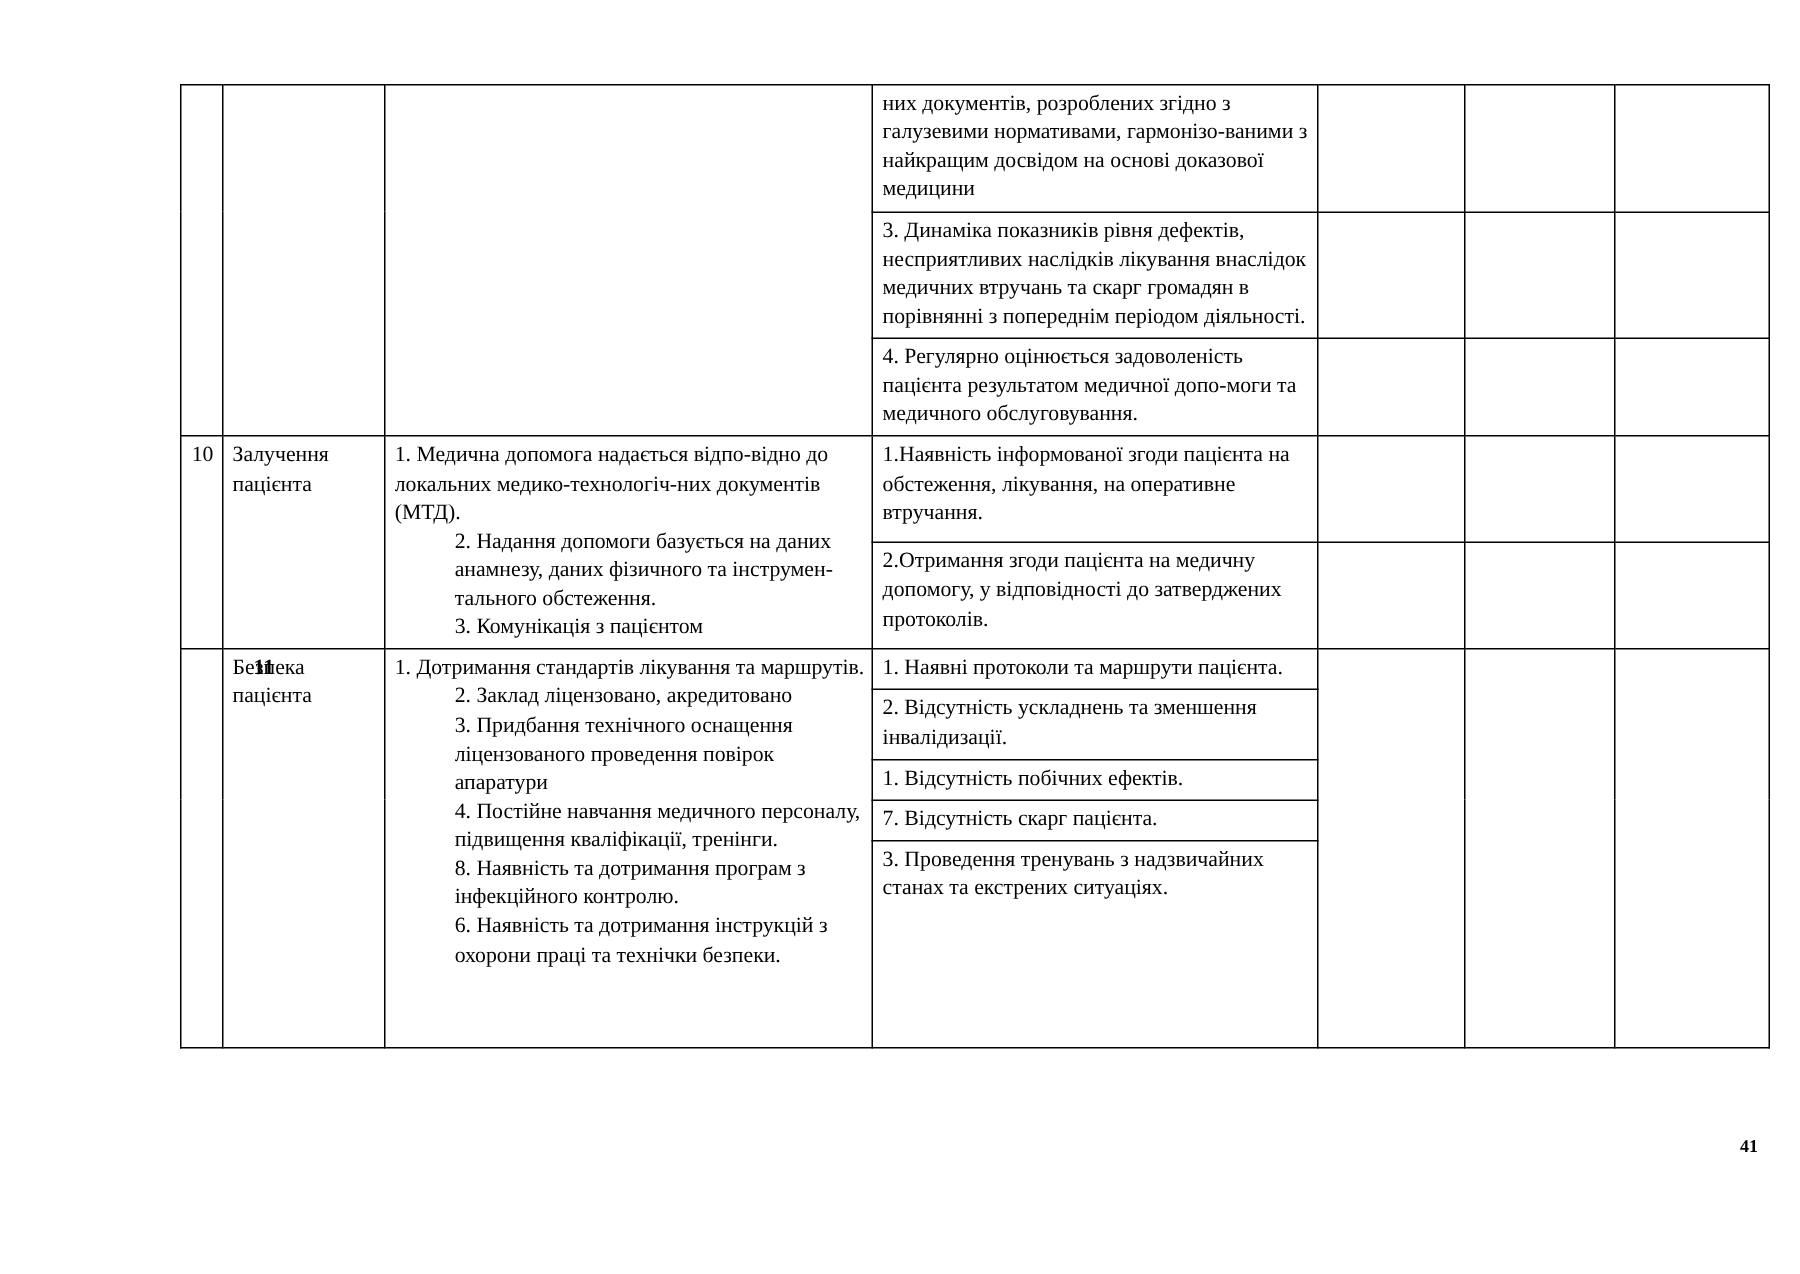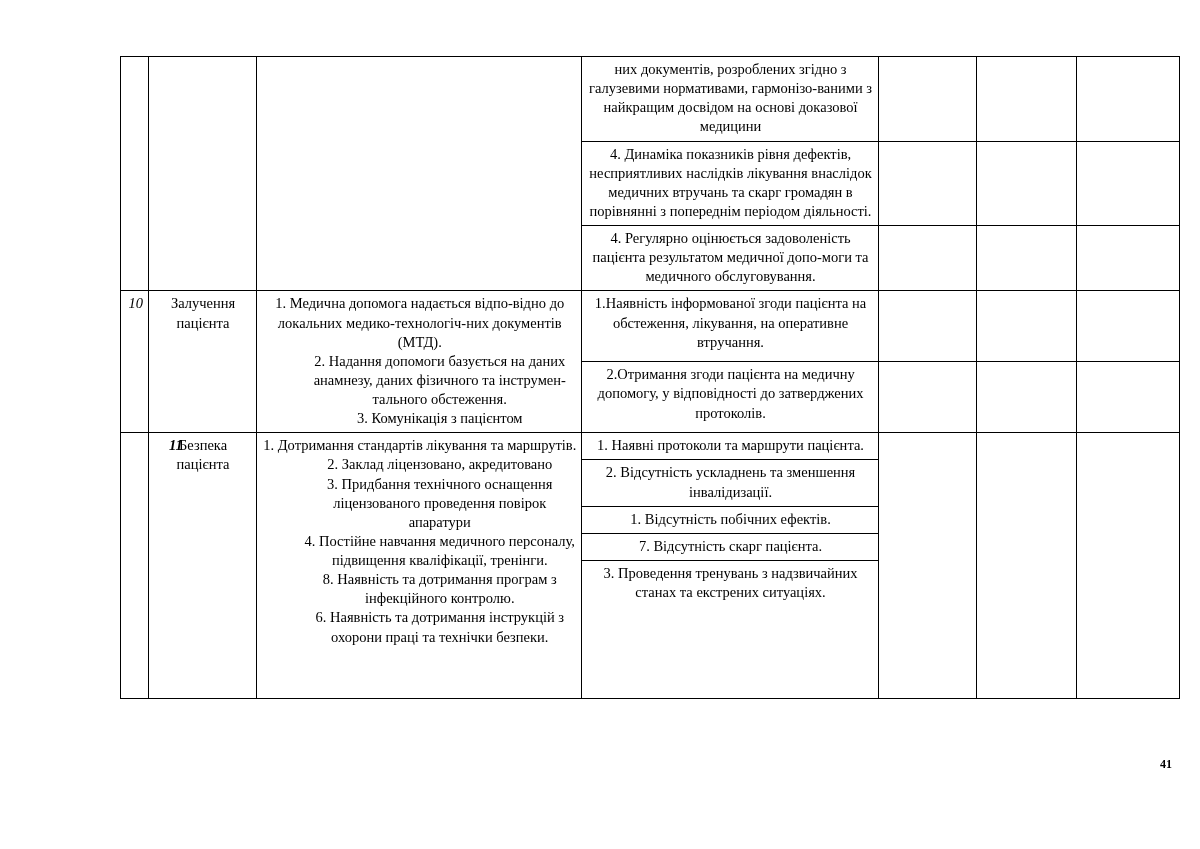--- a/index.html
+++ b/index.html
@@ -41,30 +41,29 @@
   }
   .col-num { width: 28px; }
   .col-name { width: 108px; }
   .col-crit { width: 325px; }
   .col-ind { width: 296px; }
   .col-s1 { width: 98px; }
   .col-s2 { width: 100px; }
   .col-s3 { width: 103px; }
 
   .cell-num {
-    text-align: right;
+    text-align: center;
     font-size: 14.5px;
     padding-left: 3px;
-    font-style: italic;
   }
   .cell-num.bold { font-weight: bold; padding-left: 48px; }
 
   .para {
     margin: 0 0 0 0;
-    text-align: center;
+    text-align: left;
   }
   .para + .para { margin-top: 0px; margin-left: 40px; }
 
   .empty-cell { }
 
   .page-number {
     position: absolute;
     right: 28px;
     top: 757px;
     font-size: 12px;
@@ -95,21 +94,21 @@
         <td class="empty-cell" rowspan="3"></td>
         <td>
           <p class="para">них документів, розроблених згідно з галузевими нормативами, гармонізо-ваними з найкращим досвідом на основі доказової медицини</p>
         </td>
         <td class="empty-cell"></td>
         <td class="empty-cell"></td>
         <td class="empty-cell"></td>
       </tr>
       <tr>
         <td>
-          <p class="para">4. Динаміка показників рівня дефектів, несприятливих наслідків лікування внаслідок медичних втручань та скарг громадян в порівнянні з попереднім періодом діяльності.</p>
+          <p class="para">3. Динаміка показників рівня дефектів, несприятливих наслідків лікування внаслідок медичних втручань та скарг громадян в порівнянні з попереднім періодом діяльності.</p>
         </td>
         <td class="empty-cell"></td>
         <td class="empty-cell"></td>
         <td class="empty-cell"></td>
       </tr>
       <tr>
         <td>
           <p class="para">4. Регулярно оцінюється задоволеність пацієнта результатом медичної допо-моги та медичного обслуговування.</p>
         </td>
         <td class="empty-cell"></td>

